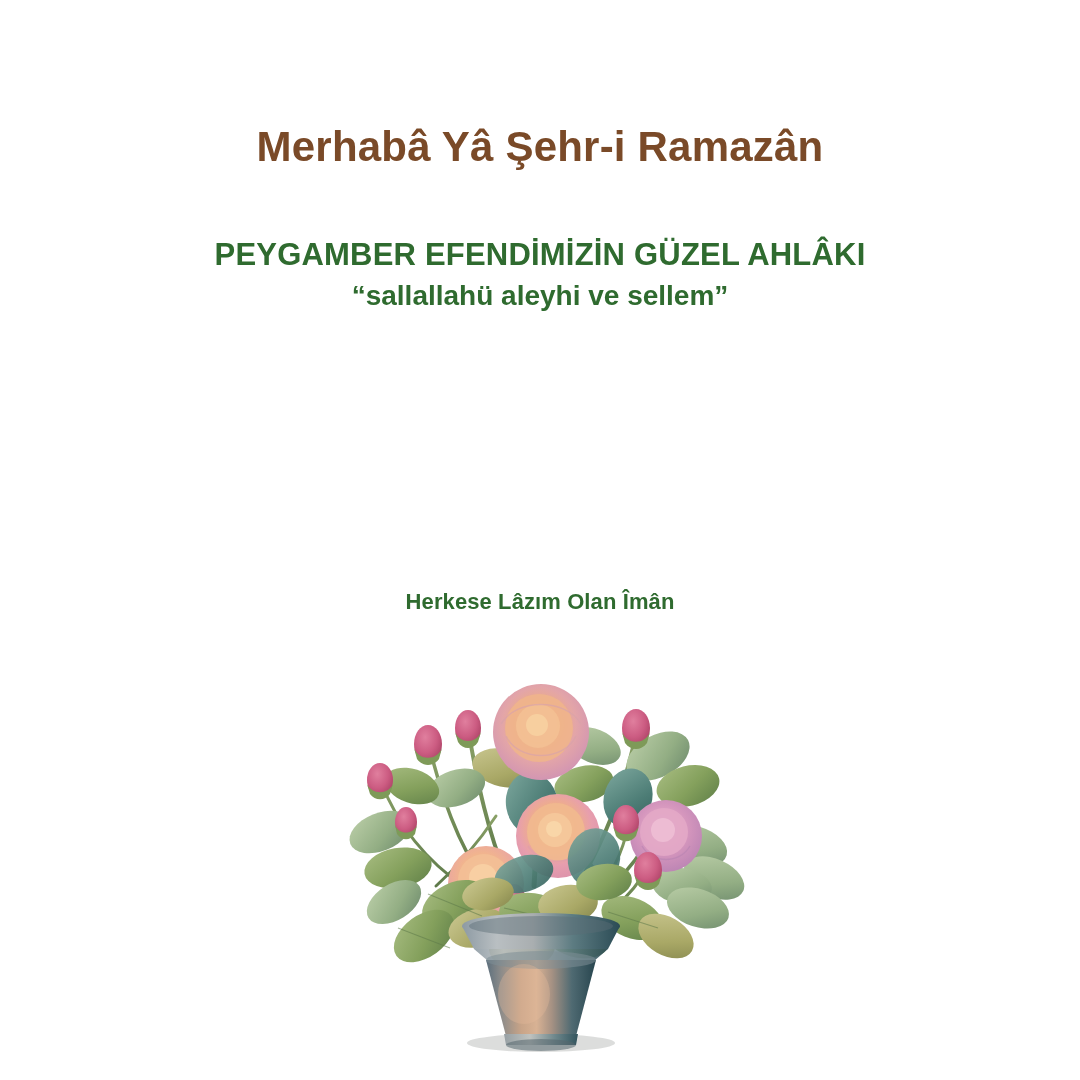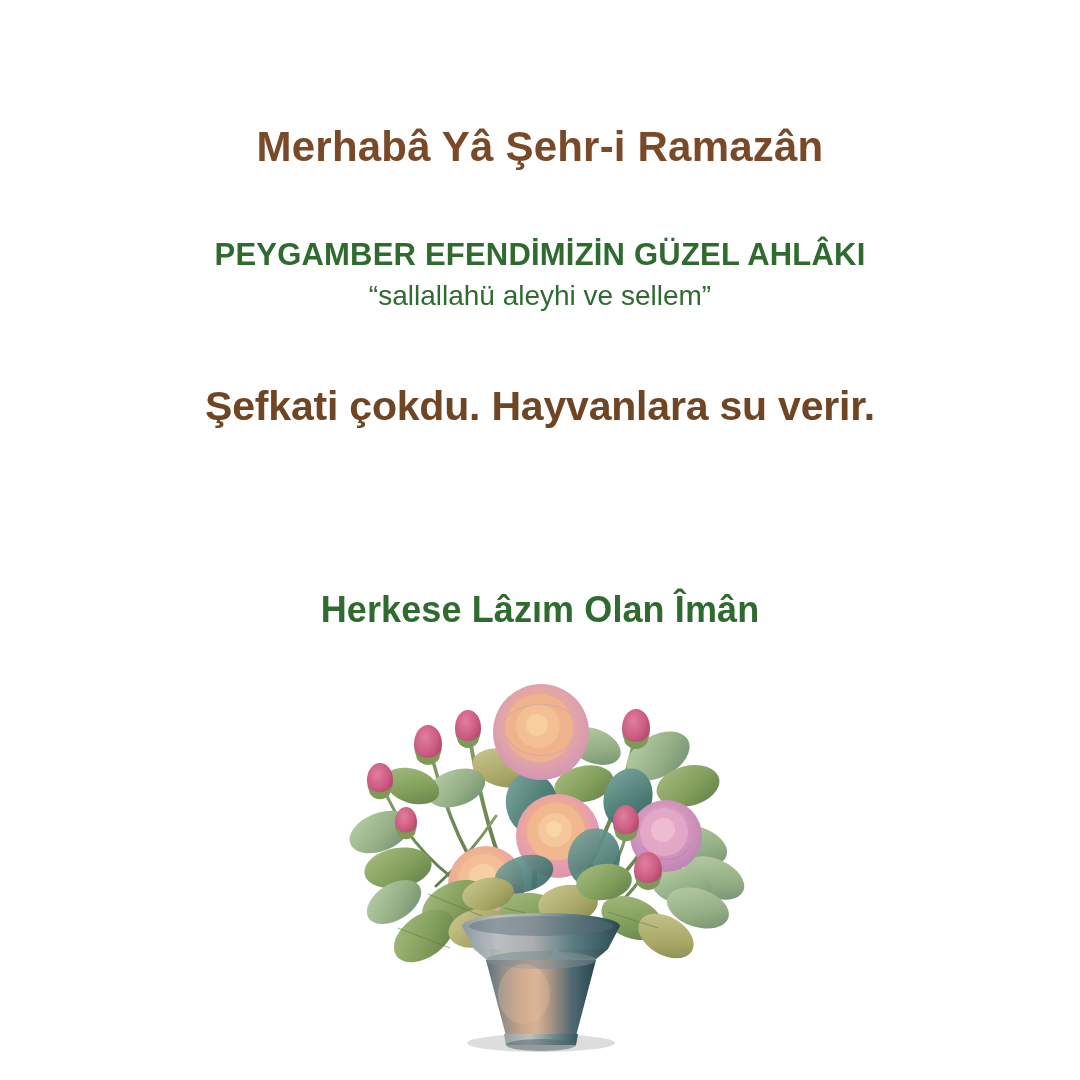--- a/index.html
+++ b/index.html
@@ -116,41 +116,41 @@
     letter-spacing: .2px;
     line-height: 1.1;
     margin-top: 7px;
   }
 
   .subtitle-sub {
     position: absolute;
     top: 281px;
     left: 0; right: 0;
     font-size: 28px;
-    font-weight: normal;
+    font-weight: bold;
     color: #2f6b2f;
     line-height: 1.1;
   }
 
   .body-block {
     position: absolute;
     top: 376px;
     left: 0; right: 0;
     color: #6f4524;
     font-size: 41px;
     font-weight: bold;
     line-height: 60px;
     letter-spacing: -.2px;
   }
 
   .footer {
     position: absolute;
     top: 589px;
     left: 0; right: 0;
-    font-size: 36px;
+    font-size: 22px;
     font-weight: bold;
     color: #2f6b2f;
     letter-spacing: .1px;
   }
 
   
   .artwork {
     position: absolute;
     left: 336px;
     top: 636px;
@@ -170,21 +170,20 @@
 
   <div class="content">
 
     <div class="title">Merhabâ Yâ Şehr-i Ramazân</div>
 
     <div class="subtitle">PEYGAMBER EFENDİMİZİN GÜZEL AHLÂKI</div>
 
     <div class="subtitle-sub">“sallallahü aleyhi ve sellem”</div>
 
     <div class="body-block">
-      <div>Şefkati çokdu. Hayvanlara su verir.</div>
     </div>
 
     <div class="footer">Herkese Lâzım Olan Îmân</div>
 
     <div class="artwork">
       <svg viewBox="0 0 410 420" xmlns="http://www.w3.org/2000/svg">
         <defs>
           <radialGradient id="roseBig" cx="48%" cy="42%" r="62%">
             <stop offset="0%" stop-color="#f6c79a"></stop>
             <stop offset="32%" stop-color="#eead82"></stop>

